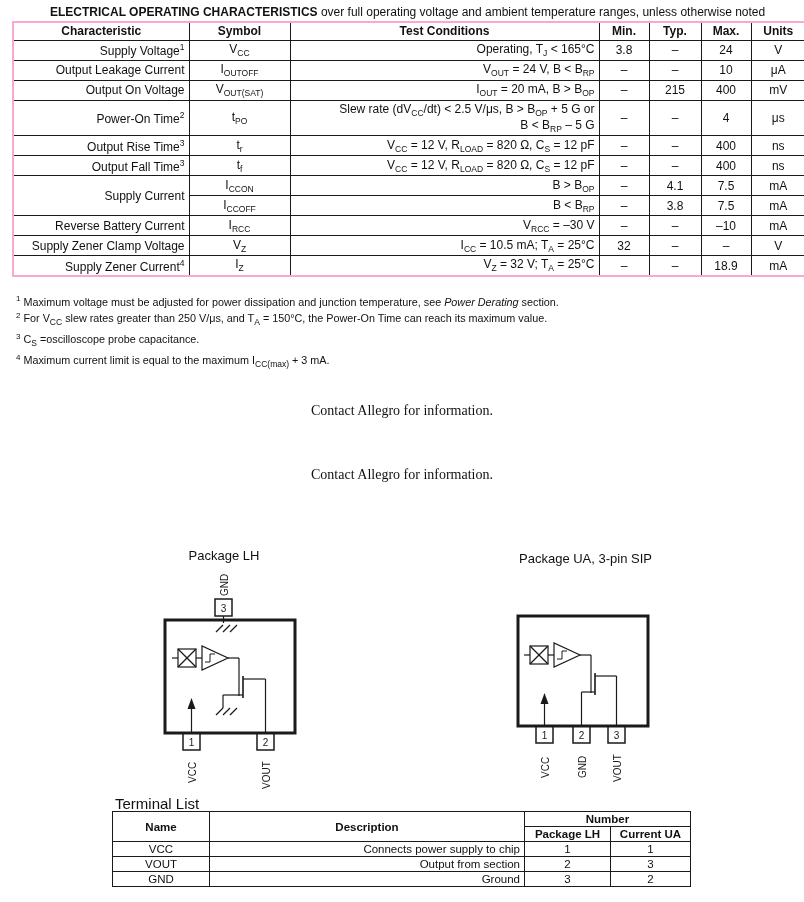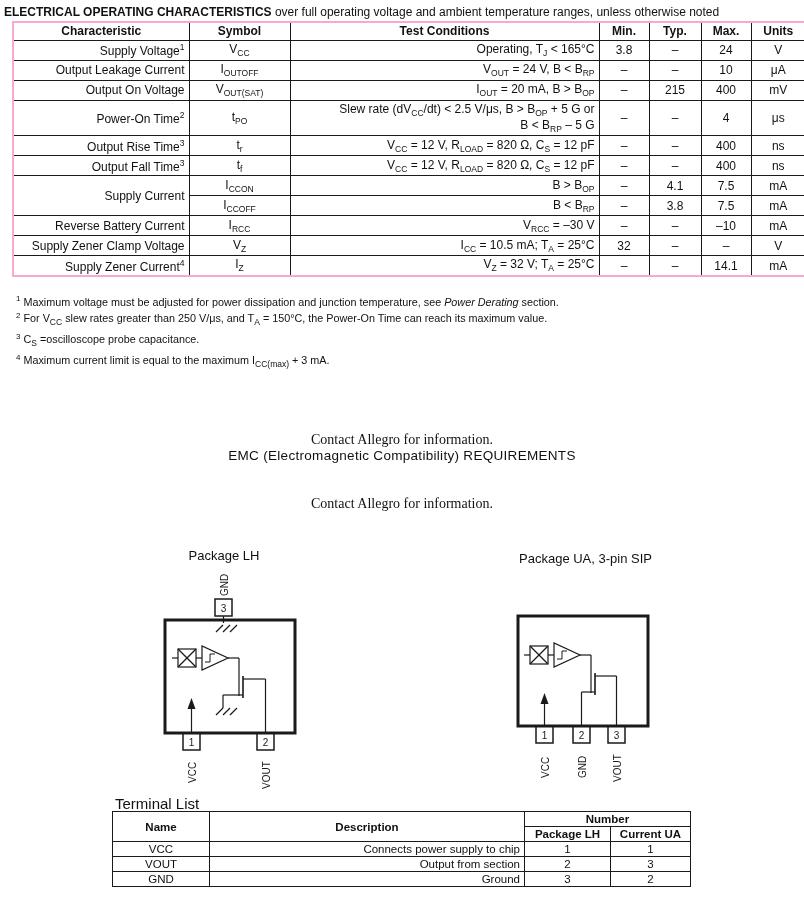--- a/index.html
+++ b/index.html
@@ -1,39 +1,39 @@
 <!DOCTYPE html>
 <html><head>
 <meta charset="utf-8">
 <style>
   * { margin:0; padding:0; box-sizing:border-box; }
   html,body { background:#fff; }
   body { width:804px; height:902px; font-family:"Liberation Sans", sans-serif; color:#111; }
   .page { position:relative; width:804px; height:902px; background:#fff; overflow:hidden; }
 
   .heading { position:absolute; top:5px; left:4px; font-size:12px; white-space:nowrap; }
-  .heading .hb { font-weight:bold; }
+  .heading .hb { font-weight:bold;margin-left:46px; }
 
   table.elec { position:absolute; top:21px; left:12px; width:793px; border-collapse:collapse;
                font-size:12px; border:2px solid #f9a8d4; table-layout:fixed;padding-left:15px; }
   table.elec th, table.elec td { border:1px solid #1a1a1a; padding:1px 4px; vertical-align:middle; }
   table.elec th { font-weight:bold; text-align:center; height:18px; }
   table.elec td { height:20px; }
   td.l { text-align:right; }
   td.c { text-align:center; }
   sub { font-size:8.5px; }
   sup { font-size:8.5px; }
 
   .footnotes { position:absolute; top:292px; left:16px; font-size:10.8px; line-height:13.2px; }
   .footnote sup { font-size:8px; }
   .footnote i { font-style:italic; }
 
   .center-line { position:absolute; left:0; width:100%; text-align:center; }
   .sans-title { font-size:13.5px; letter-spacing:0.3px; }
-  .serif-body { font-family:"Liberation Serif", serif; font-size:14px;margin-top:29px; }
+  .serif-body { font-family:"Liberation Serif", serif; font-size:14px; }
 
   .pkg-title { position:absolute; text-align:center; font-size:13px; }
   .pkg-svg { position:absolute; }
 
   .terminal-title { position:absolute; top:795px; left:115px; font-size:15px; }
   table.terminal { position:absolute; top:811px; left:112px; width:578px; border-collapse:collapse;
                    font-size:11.5px; border:1.5px solid #1a1a1a; table-layout:fixed; }
   table.terminal th, table.terminal td { border:1px solid #1a1a1a; padding:0 4px; height:15px; vertical-align:middle; }
   table.terminal th { font-weight:bold; text-align:center; }
 </style>
@@ -156,35 +156,34 @@
         <td class="c">–</td>
         <td class="c">–</td>
         <td class="c">V</td>
       </tr>
       <tr>
         <td class="l">Supply Zener Current<sup>4</sup></td>
         <td class="c">I<sub>Z</sub></td>
         <td class="l">V<sub>Z</sub> = 32 V; T<sub>A</sub> = 25°C</td>
         <td class="c">–</td>
         <td class="c">–</td>
-        <td class="c">14.1</td>
+        <td class="c">18.9</td>
         <td class="c">mA</td>
       </tr>
     </tbody>
   </table>
 
   <div class="footnotes">
     <div class="footnote"><sup>1</sup> <span>Maximum voltage must be adjusted for power dissipation and junction temperature, see <i>Power Derating</i> section.</span></div>
     <div class="footnote"><sup>2</sup> <span>For V<sub>CC</sub> slew rates greater than 250 V/μs, and T<sub>A</sub> = 150°C, the Power-On Time can reach its maximum value.</span></div>
     <div class="footnote"><sup>3</sup> <span>C<sub>S</sub> =oscilloscope probe capacitance.</span></div>
     <div class="footnote"><sup>4</sup> <span>Maximum current limit is equal to the maximum I<sub>CC(max)</sub> + 3 mA.</span></div>
   </div>
 
   <div class="center-line serif-body" style="top:403px">Contact Allegro for information.</div>
-  <div class="center-line sans-title" style="top:448px">EMC (Electromagnetic Compatibility) REQUIREMENTS</div>
   <div class="center-line serif-body" style="top:467px">Contact Allegro for information.</div>
 
   <div class="pkg-title" style="top:548px;left:139px;width:170px">Package LH</div>
   <svg class="pkg-svg" style="top:565px;left:140px" width="180" height="235" viewBox="0 0 180 235">
     <g stroke="#1a1a1a" fill="none" stroke-width="1.2">
 
       <text transform="rotate(-90 88 31)" x="88" y="31" font-size="10" fill="#1a1a1a" stroke="none" font-family="Liberation Sans, sans-serif">GND</text>
       <rect x="75" y="34" width="17" height="17" stroke-width="1.5"></rect>
       <text x="83.5" y="46.5" font-size="10" text-anchor="middle" fill="#1a1a1a" stroke="none" font-family="Liberation Sans, sans-serif">3</text>
       <line x1="83.5" y1="51" x2="83.5" y2="58"></line>

